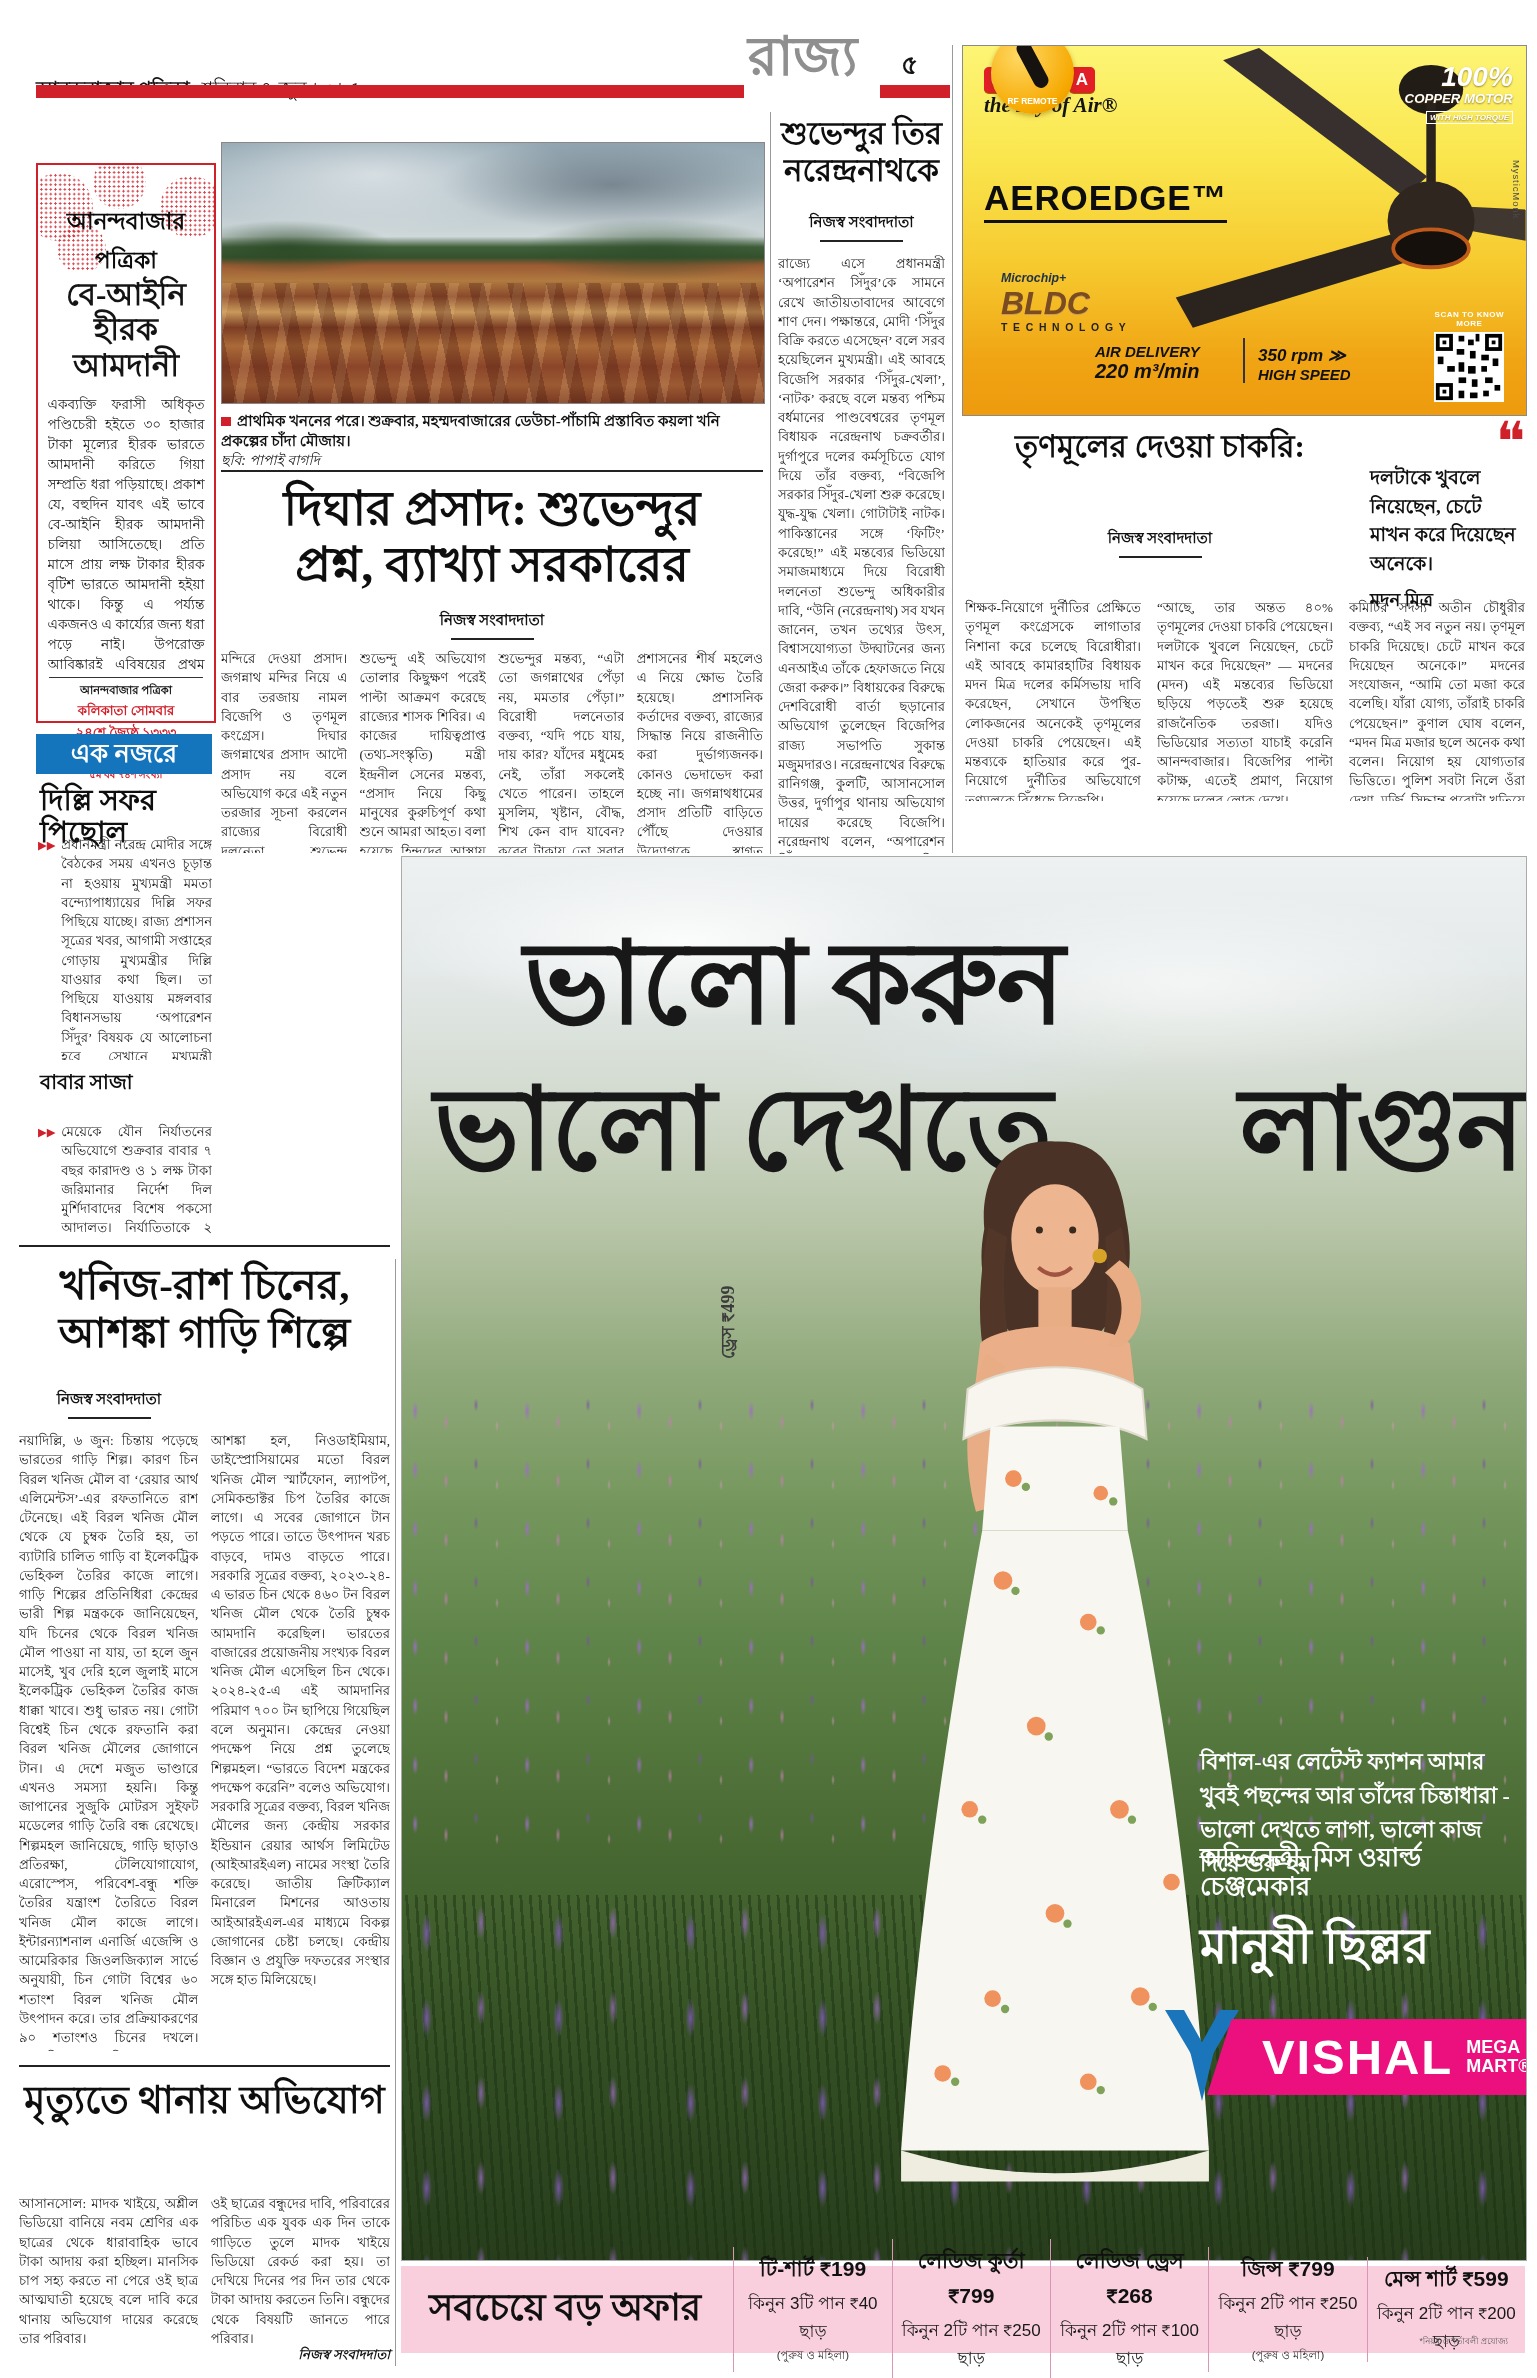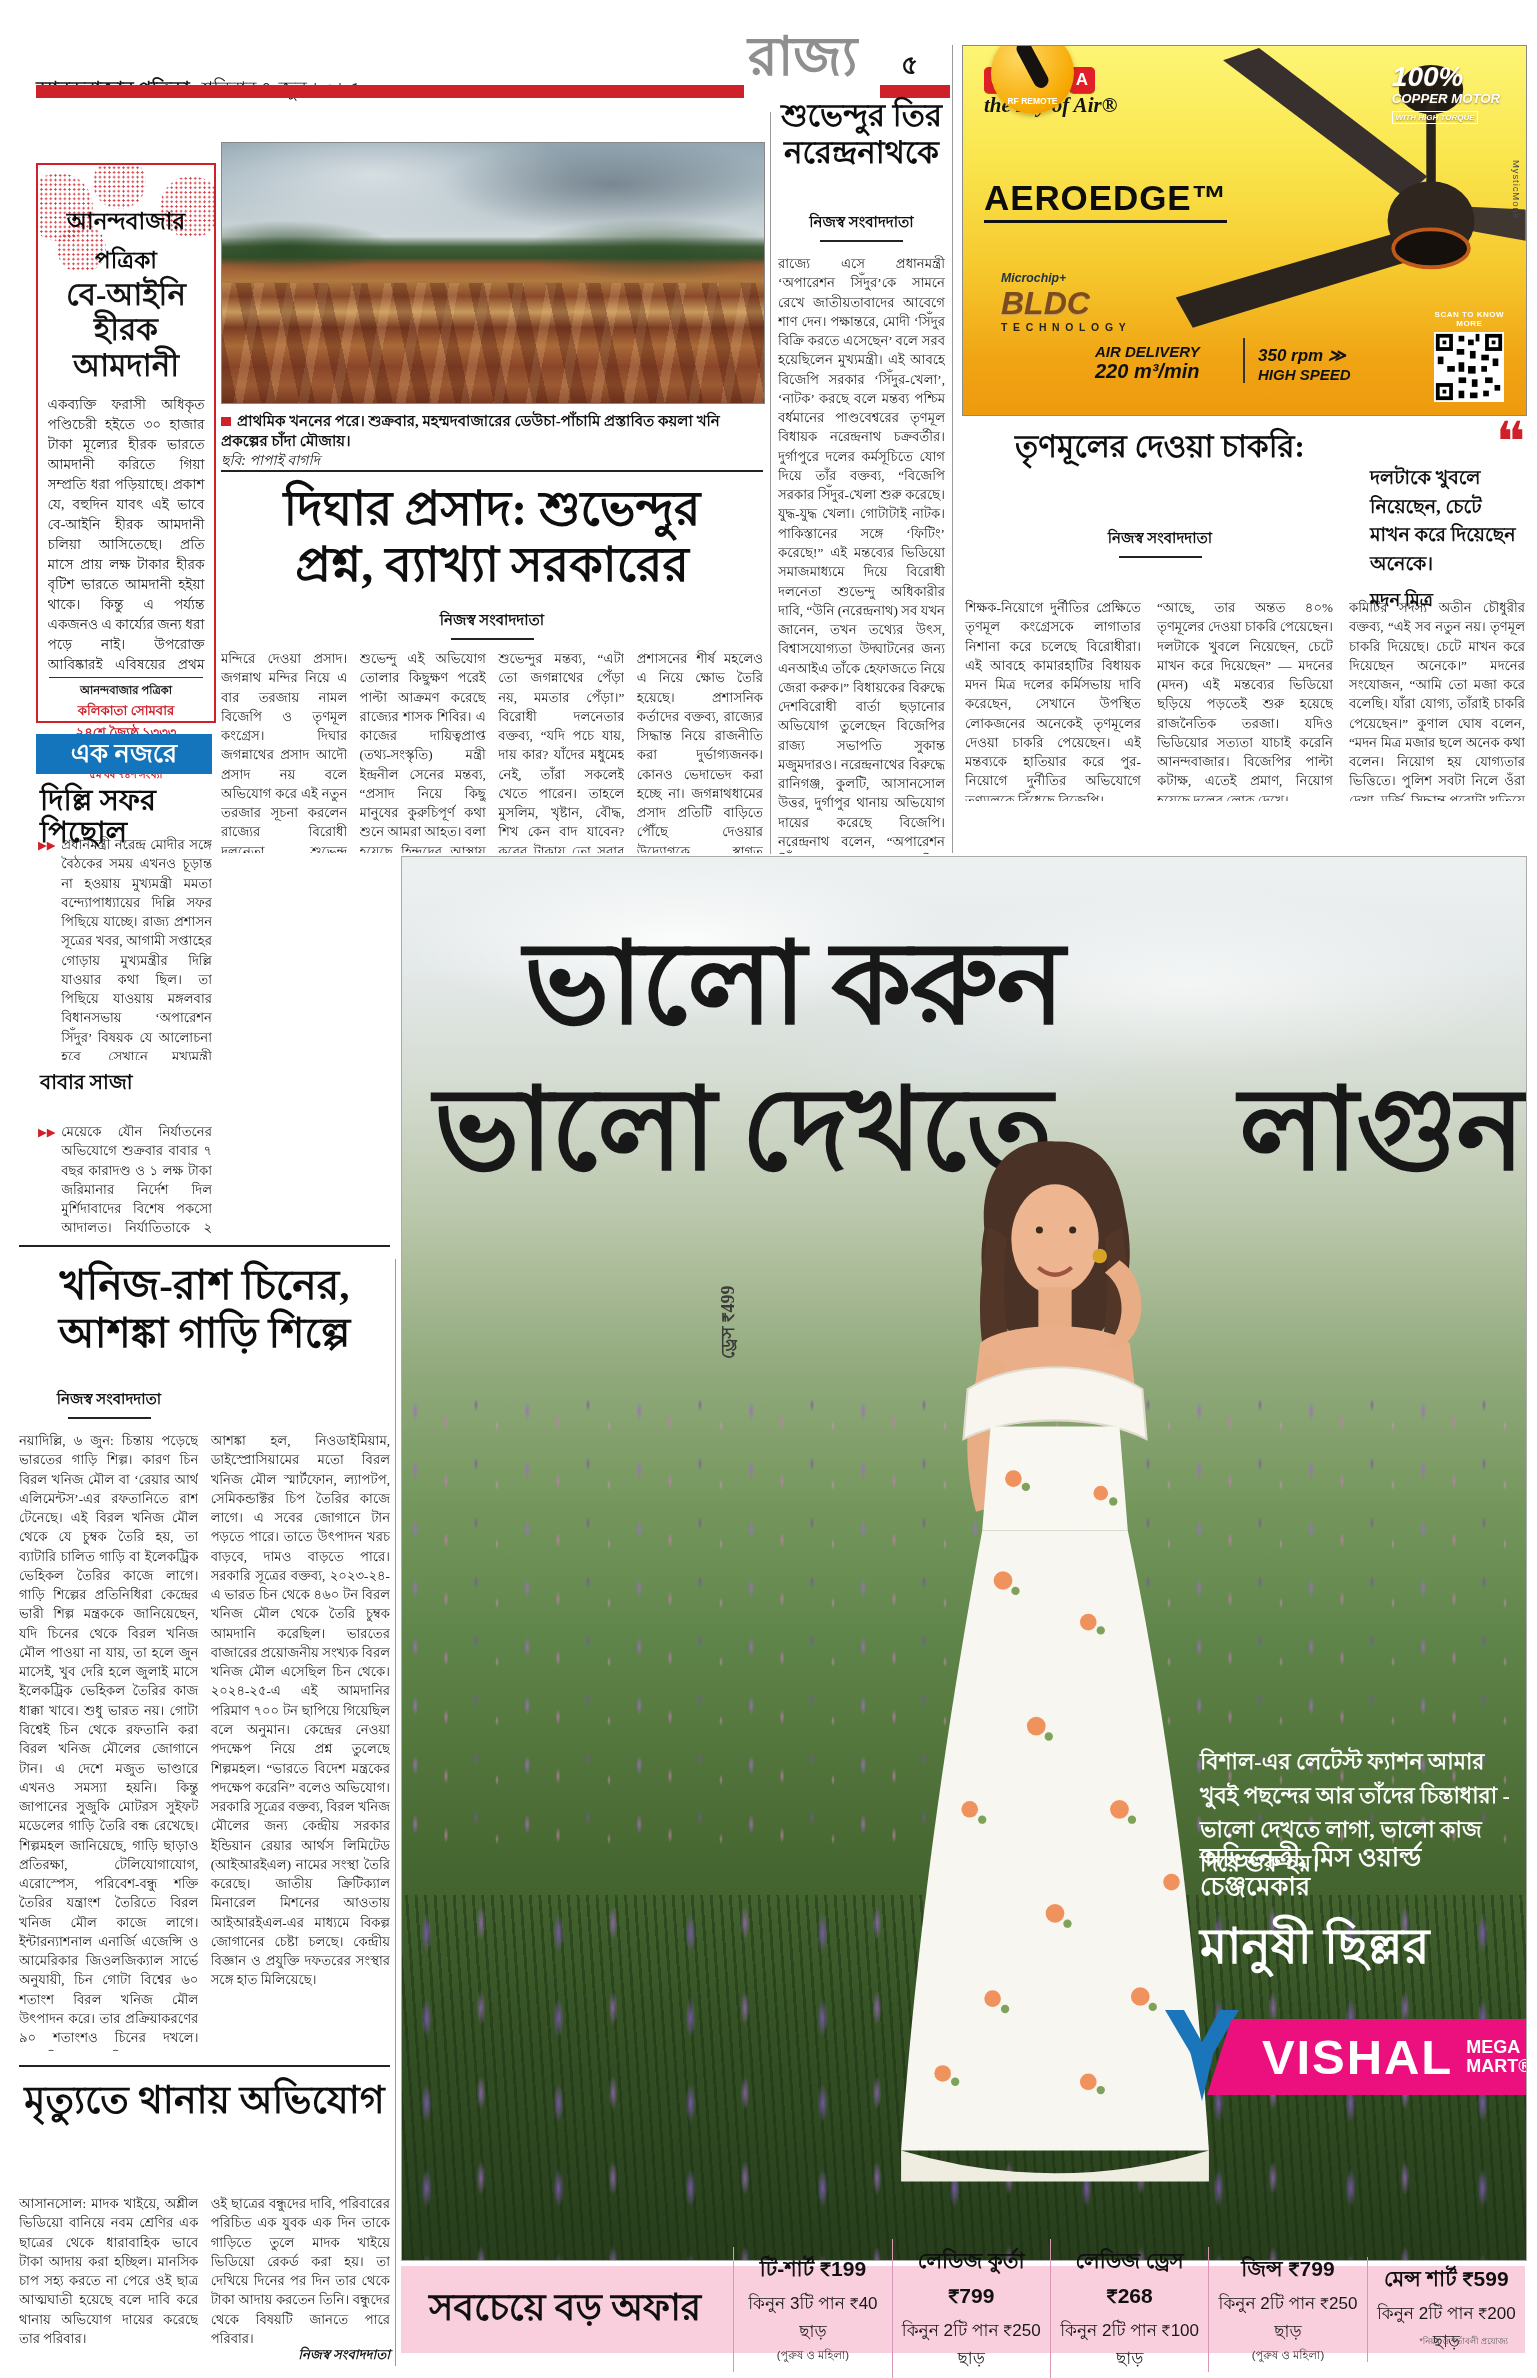--- a/index.html
+++ b/index.html
@@ -29,21 +29,21 @@
   .usha{background:linear-gradient(180deg,#fdf575 0%,#fae64e 30%,#f6c92e 60%,#f0a414 85%,#ee9b0e 100%);
         border:0.9px solid #8a8a8a;overflow:hidden;font-family:"Liberation Sans",sans-serif;}
   .usha-logo{display:flex;gap:2.8px;}
   .usha-logo span{width:25.6px;height:25.6px;background:#e21e26;color:#fff;font-weight:800;font-size:17px;
      display:flex;align-items:center;justify-content:center;border-radius:4.7px;box-shadow:0 0.9px 0 #9a6a00;}
   .joy{font-style:italic;font-weight:700;font-size:21px;font-family:"Liberation Serif",serif;}
   .aero{font-weight:800;font-size:35px;letter-spacing:0.9px;border-bottom:3.8px solid #111;padding-bottom:1.9px;color:#0d0d0d;}
   .bldc-chip{font-style:italic;font-weight:700;font-size:12.3px;color:#234;}
   .bldc{font-weight:800;font-style:italic;font-size:32px;color:#7a4c20;text-shadow:0 0.9px 0 #c89a5a;}
   .bldc-sub{font-size:10.4px;letter-spacing:5.7px;font-weight:700;color:#222;}
-  .copper{color:#fff;text-align:left;font-style:italic;font-weight:800;
+  .copper{color:#fff;text-align:right;font-style:italic;font-weight:800;
           text-shadow:0 0.9px 1.9px rgba(90,60,0,.6);}
   .copper .p1{font-size:28px;line-height:1;}
   .copper .p2{font-size:13.2px;}
   .copper .p3{font-size:8px;border:0.9px solid #fff;padding:0.9px 2.8px;display:inline-block;margin-top:1.9px;}
   .remote-circle{width:83px;height:83px;border-radius:50%;background:radial-gradient(circle at 35% 30%,#ffd964,#f6a800 70%,#e08900);
       position:relative;box-shadow:0 1.9px 5.7px rgba(120,70,0,.4);}
   .remote-stick{position:absolute;left:34px;top:7.6px;width:15px;height:51px;background:#15120f;border-radius:7.6px;transform:rotate(-28deg);}
   .remote-label{position:absolute;bottom:8.5px;left:0;right:0;text-align:center;color:#fff;font-weight:700;font-size:8.5px;}
   .spec1{font-style:italic;font-weight:800;font-size:15px;color:#111;}
   .spec2{font-style:italic;font-weight:800;font-size:20px;color:#111;}
@@ -199,21 +199,21 @@
     <div class="byline-rule"></div>
   </div>
   <div class="abs cols" style="left:221px;top:649px;width:542px;height:204px;">
     <div class="body-text" style="height:204px;">মন্দিরে দেওয়া প্রসাদ। জগন্নাথ মন্দির নিয়ে এ বার তরজায় নামল বিজেপি ও তৃণমূল কংগ্রেস। দিঘার জগন্নাথের প্রসাদ আদৌ প্রসাদ নয় বলে অভিযোগ করে এই নতুন তরজার সূচনা করলেন রাজ্যের বিরোধী দলনেতা শুভেন্দু অধিকারী। প্রসাদ হিসেবে রাজ্য সরকারের তরফে বৈঠক করে ওই মিষ্টি (পেঁড়া ও গজা) ‘দুয়ারে রেশন’ প্রকল্পের মাধ্যমে বাড়ি বাড়ি পৌঁছে দিতে বলা হয়েছে। জেলা শাসক, মহকুমা শাসকদের বলা হয়েছে স্থানীয় কোনও মিষ্টির দোকান থেকে ওই মিষ্টি কিনতে হবে। মাপ ও কী দিয়ে তৈরি হবে, সে সব বলে দেওয়া হয়েছে। অর্থাৎ এই মিষ্টির সঙ্গে দিঘার জগন্নাথ ধামের কোনও সম্পর্ক নেই।” বিরোধী দলনেতার প্রশ্ন, “হিন্দুদের আস্থায় এত বড় আঘাত দেওয়া যায়?”</div>
     <div class="body-text" style="height:204px;">শুভেন্দু এই অভিযোগ তোলার কিছুক্ষণ পরেই পাল্টা আক্রমণ করেছে রাজ্যের শাসক শিবির। এ কাজের দায়িত্বপ্রাপ্ত (তথ্য-সংস্কৃতি) মন্ত্রী ইন্দ্রনীল সেনের মন্তব্য, “প্রসাদ নিয়ে কিছু মানুষের কুরুচিপূর্ণ কথা শুনে আমরা আহত। বলা হয়েছে হিন্দুদের আস্থায় আঘাত করা হয়েছে। আমি তীব্র নিন্দা জানাই।” তাঁর সংযোজন, “পেঁড়া তৈরির উপকরণ খোয়াক্ষীর জগন্নাথ মন্দির ঘরানার মিষ্টির দোকানে যাবে। তা দিয়ে মিষ্টি তৈরি হবে।” তৃণমূলের রাজ্য সাধারণ সম্পাদক কুণাল ঘোষের কটাক্ষ “বাড়ির পাশে মন্দিরে একবার আশীর্বাদ নিতে যাননি। হিন্দুদের আস্থা নিয়ে ওঁর এত চিন্তা করতে হবে না।”</div>
     <div class="body-text" style="height:204px;">শুভেন্দুর মন্তব্য, “এটা তো জগন্নাথের পেঁড়া নয়, মমতার পেঁড়া।” বিরোধী দলনেতার বক্তব্য, “যদি পচে যায়, দায় কার? যাঁদের মধুমেহ নেই, তাঁরা সকলেই খেতে পারেন। তাহলে মুসলিম, খৃষ্টান, বৌদ্ধ, শিখ কেন বাদ যাবেন? করের টাকায় তো সবার হক আছে।” ইন্দ্রনীল বলেন, “শুধু হিন্দুদের বা হিন্দু ডিলারদের মাধ্যমে প্রসাদ বিতরণের কোনও নির্দেশিকা নেই। মুখ্যমন্ত্রী মমতা বন্দ্যোপাধ্যায় কোনও ভেদাভেদ করেন না।”</div>
     <div class="body-text" style="height:204px;">প্রশাসনের শীর্ষ মহলেও এ নিয়ে ক্ষোভ তৈরি হয়েছে। প্রশাসনিক কর্তাদের বক্তব্য, রাজ্যের সিদ্ধান্ত নিয়ে রাজনীতি করা দুর্ভাগ্যজনক। কোনও ভেদাভেদ করা হচ্ছে না। জগন্নাথধামের প্রসাদ প্রতিটি বাড়িতে পৌঁছে দেওয়ার উদ্যোগকে স্বাগত জানিয়েছেন অনেকেই। তবে বিতর্ক থামছে না। বিজেপির অভিযোগ, ধর্মীয় আবেগ নিয়ে ছেলেখেলা করছে রাজ্য। তৃণমূলের পাল্টা দাবি, মানুষের আস্থাকে সম্মান জানিয়েই এই উদ্যোগ।</div>
   </div>
 
   <div class="abs vrule" style="left:770px;top:112px;height:742px;"></div>
-  <div class="abs hl" style="left:778px;top:98px;width:167px;text-align:center;font-size:31px;line-height:1.18;">
+  <div class="abs hl" style="left:778px;top:116px;width:167px;text-align:center;font-size:31px;line-height:1.18;">
     <div>শুভেন্দুর তির</div>
     <div>নরেন্দ্রনাথকে</div>
   </div>
   <div class="abs" style="left:778px;top:210px;width:167px;">
     <div class="byline">নিজস্ব সংবাদদাতা</div>
     <div class="byline-rule"></div>
   </div>
   <div class="abs body-text" style="left:778px;top:254px;width:167px;height:600px;">রাজ্যে এসে প্রধানমন্ত্রী ‘অপারেশন সিঁদুর’কে সামনে রেখে জাতীয়তাবাদের আবেগে শাণ দেন। পক্ষান্তরে, মোদী ‘সিঁদুর বিক্রি করতে এসেছেন’ বলে সরব হয়েছিলেন মুখ্যমন্ত্রী। এই আবহে বিজেপি সরকার ‘সিঁদুর-খেলা’, ‘নাটক’ করছে বলে মন্তব্য পশ্চিম বর্ধমানের পাণ্ডবেশ্বরের তৃণমূল বিধায়ক নরেন্দ্রনাথ চক্রবর্তীর। দুর্গাপুরে দলের কর্মসূচিতে যোগ দিয়ে তাঁর বক্তব্য, “বিজেপি সরকার সিঁদুর-খেলা শুরু করেছে। যুদ্ধ-যুদ্ধ খেলা। গোটাটাই নাটক। পাকিস্তানের সঙ্গে ‘ফিটিং’ করেছে!” এই মন্তব্যের ভিডিয়ো সমাজমাধ্যমে দিয়ে বিরোধী দলনেতা শুভেন্দু অধিকারীর দাবি, “উনি (নরেন্দ্রনাথ) সব যখন জানেন, তখন তথ্যের উৎস, বিশ্বাসযোগ্যতা উদ্ঘাটনের জন্য এনআইএ তাঁকে হেফাজতে নিয়ে জেরা করুক।” বিধায়কের বিরুদ্ধে দেশবিরোধী বার্তা ছড়ানোর অভিযোগ তুলেছেন বিজেপির রাজ্য সভাপতি সুকান্ত মজুমদারও। নরেন্দ্রনাথের বিরুদ্ধে রানিগঞ্জ, কুলটি, আসানসোল উত্তর, দুর্গাপুর থানায় অভিযোগ দায়ের করেছে বিজেপি। নরেন্দ্রনাথ বলেন, “অপারেশন সিঁদুরের সাফল্য, কৃতিত্ব সেনাবাহিনীর। বিজেপি এটাকে রাজনৈতিক কাজে ব্যবহার করছে। এটা যখন দেশের ব্যাপার, তখন আমরা এক কণ্ঠে কথা বলি।”</div>
   <div class="abs vrule" style="left:952px;top:45px;height:808px;"></div>
 

